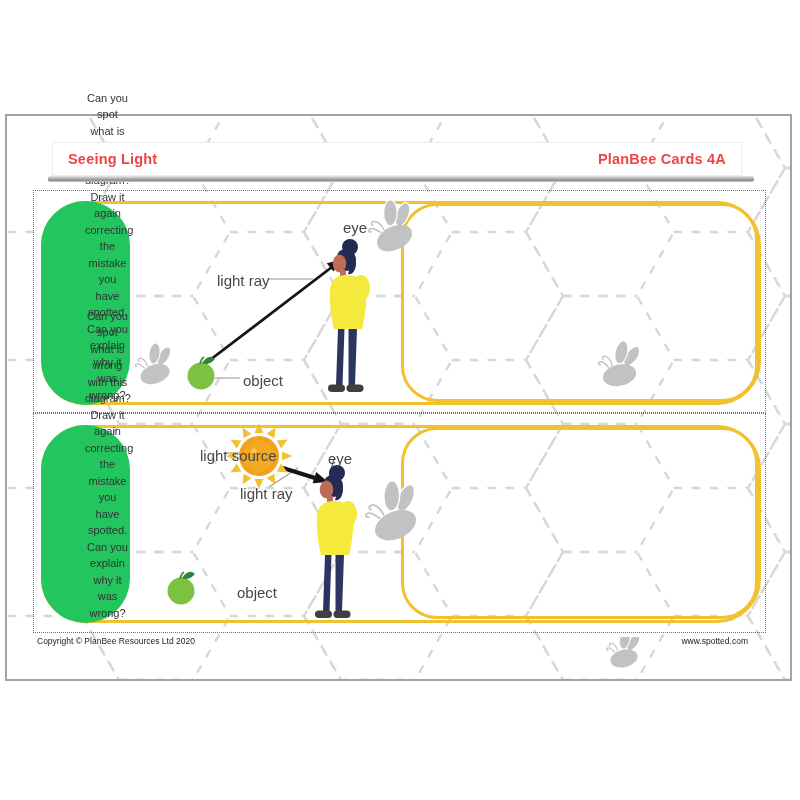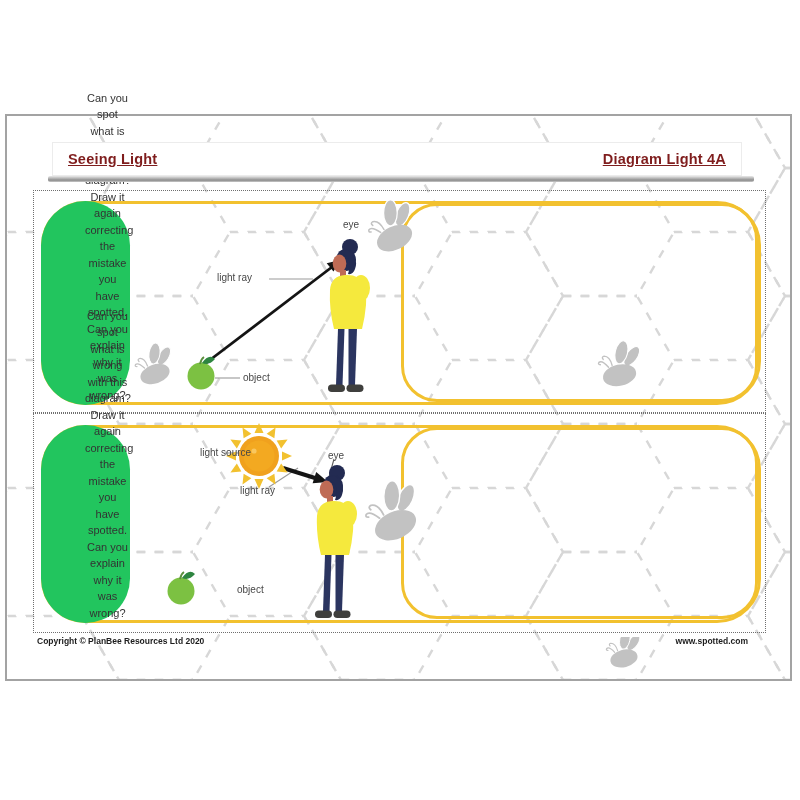--- a/index.html
+++ b/index.html
@@ -2,31 +2,31 @@
 <html><head>
 <meta charset="utf-8">
 <style>
   html,body{margin:0;padding:0;background:#ffffff;width:800px;height:800px;overflow:hidden;}
   body{position:relative;font-family:"Liberation Sans",sans-serif;}
   .abs{position:absolute;}
   .page{left:5px;top:114px;width:787px;height:567px;border:2px solid #a3a3a3;background:#ffffff;box-sizing:border-box;}
   .hexbg{left:7px;top:116px;width:783px;height:563px;pointer-events:none;}
   .header-band{left:52px;top:142px;width:690px;height:34px;background:#ffffff;border:1px solid #ececec;box-sizing:border-box;display:flex;align-items:center;justify-content:space-between;padding:0 15px;z-index:5;}
   .header-strip{left:48px;top:176px;width:706px;height:6px;background:linear-gradient(to bottom,#e9e9e9,#8d8d8d 70%,#c9c9c9);border-radius:2px;z-index:4;}
-  .title,.badge{font-size:14.5px;font-weight:700;color:#7f1d1d;letter-spacing:.2px;text-decoration:underline;}
+  .title,.badge{font-size:14.5px;font-weight:700;color:#ef4444;letter-spacing:.2px;}
   .card{border:1.2px dotted #6f6f6f;box-sizing:border-box;background:transparent;}
   .card1{left:33px;top:190px;width:733px;height:223px;}
   .card2{left:33px;top:413px;width:733px;height:220px;}
   .chrome{border:3.5px solid #F2C12F;border-radius:44px;box-sizing:border-box;}
   .pill{background:#22c55e;border-radius:46px;box-sizing:border-box;display:flex;align-items:flex-end;justify-content:center;padding-left:44px;}
   .prompt{white-space:pre-line;text-align:center;font-size:11px;line-height:1.5;color:#333333;width:100%;padding:2px 1px;}
   .innerbox{border:3.5px solid #F2C12F;border-radius:36px;box-sizing:border-box;background:transparent;}
-  .dlabel{font-size:10px;color:#474747;white-space:nowrap;z-index:6;}
+  .dlabel{font-size:15px;color:#474747;white-space:nowrap;z-index:6;}
   .diagram{left:0;top:0;z-index:3;}
-  .footer-text{font-size:8.5px;font-weight:700;color:#1c1c1c;z-index:5;}
+  .footer-text{font-size:8.5px;font-weight:400;color:#1c1c1c;z-index:5;}
   svg{display:block;}
 </style>
 </head>
 <body>
 
 <svg width="0" height="0" style="position:absolute" aria-hidden="true">
   <defs>
     <g id="hexcell">
       <path d="M37,0 L111,0 L148,64 L111,128 L37,128 L0,64 Z" fill="none" stroke="#D7D7D7" stroke-width="2.4" stroke-dasharray="8.5 9.5"></path>
     </g>
@@ -84,21 +84,21 @@
 
 <div class="abs page"></div>
 
 <svg class="abs hexbg" viewBox="0 0 783 563">
   <rect x="0" y="0" width="783" height="563" fill="url(#hexpat)"></rect>
 </svg>
 
 <div class="abs header-strip"></div>
 <div class="abs header-band">
   <div class="title">Seeing Light</div>
-  <div class="badge">Diagram Light 4A</div>
+  <div class="badge">PlanBee Cards 4A</div>
 </div>
 
 <div class="abs card card1">
   <div class="abs chrome" style="left:7px;top:10px;width:720px;height:204px;"></div>
   <div class="abs pill" style="left:7px;top:10px;width:89px;height:204px;">
     <div class="prompt">Can you
 spot what is
 wrong with this
 diagram?
 Draw it again

